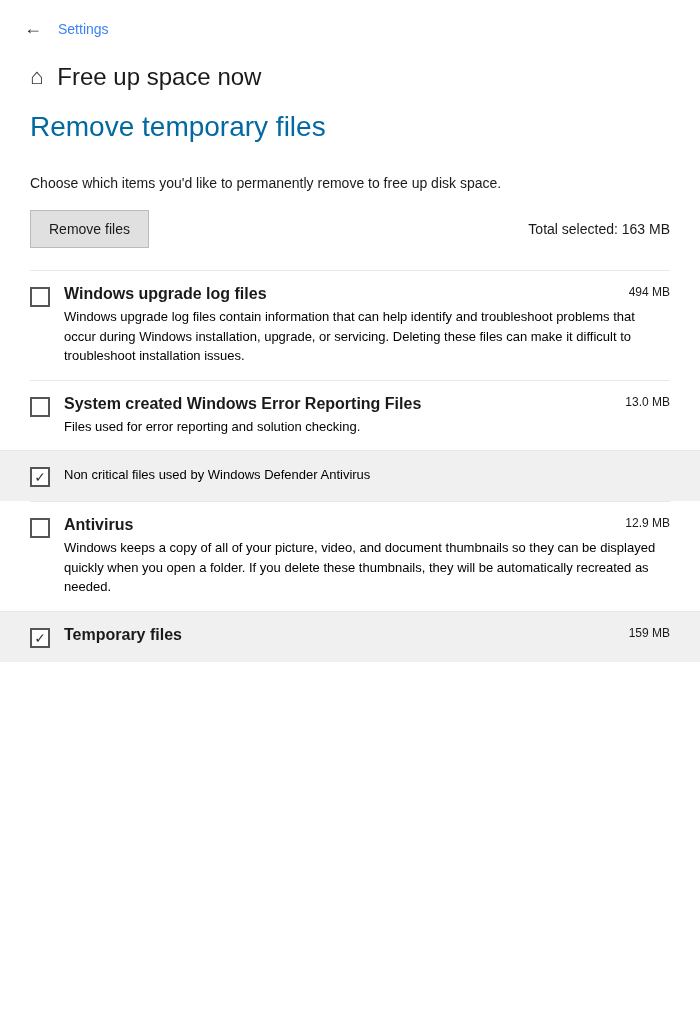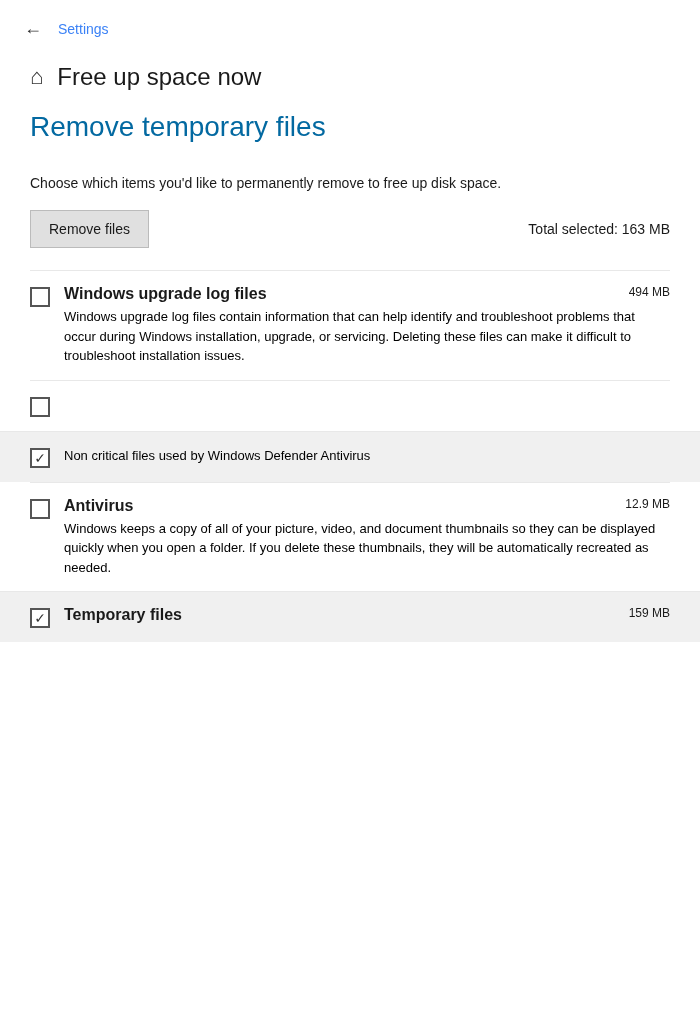--- a/index.html
+++ b/index.html
@@ -206,20 +206,27 @@
       </div>
       <p class="file-desc">Windows upgrade log files contain information that can help identify and troubleshoot problems that occur during Windows installation, upgrade, or servicing.  Deleting these files can make it difficult to troubleshoot installation issues.</p>
     </div>
   </div>
       <div class="file-item">
     <div class="checkbox-wrapper">
       <div class="checkbox ">
         
       </div>
     </div>
+    <div class="file-info">
+      <div class="file-header">
+        <span class="file-name">System created Windows Error Reporting Files</span>
+        <span class="file-size">13.0 MB</span>
+      </div>
+      <p class="file-desc">Files used for error reporting and solution checking.</p>
+    </div>
   </div>
       <div class="file-item highlighted">
     <div class="checkbox-wrapper">
       <div class="checkbox checked">
         <span class="checkmark">✓</span>
       </div>
     </div>
     <div class="file-info">
       <p class="file-desc">Non critical files used by Windows Defender Antivirus</p>
     </div>

